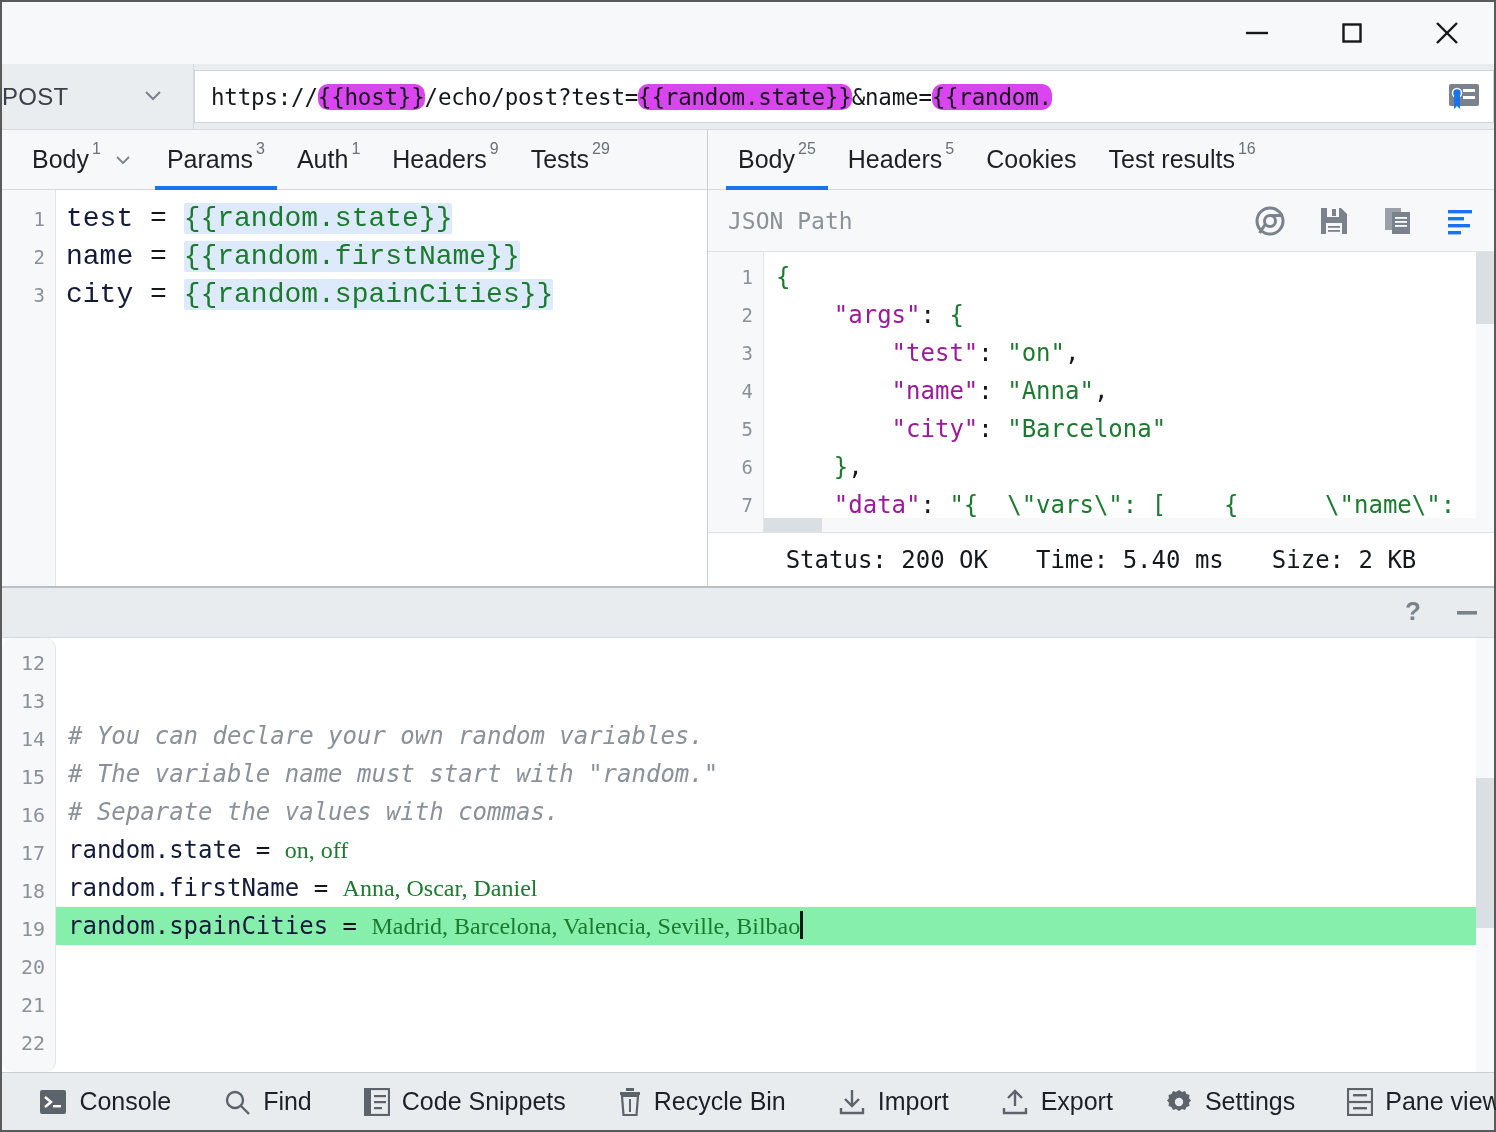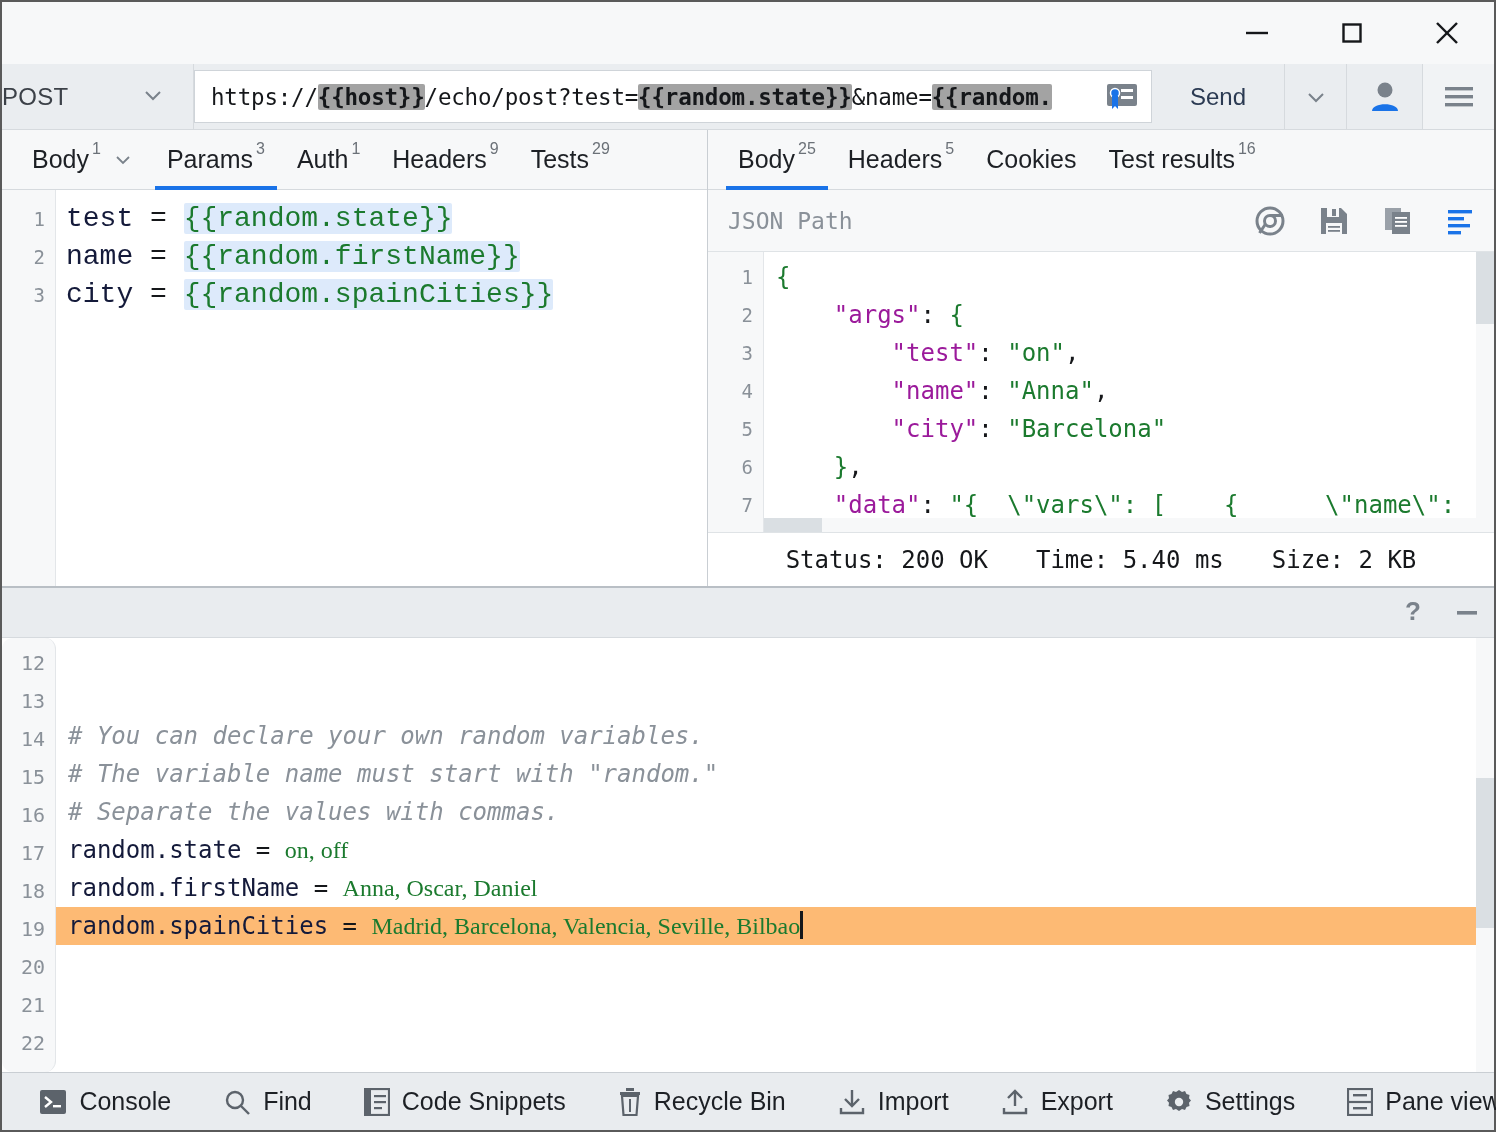--- a/index.html
+++ b/index.html
@@ -49,21 +49,21 @@
     display: flex; align-items: center; position: relative;
     overflow: hidden;
   }
   .urltext {
     flex: 1 1 auto;
     font-family: "DejaVu Sans Mono", monospace;
     font-size: 22.5px; color: #15171a;
     padding-left: 16px; white-space: pre; overflow: hidden;
     letter-spacing: -0.2px;
   }
-  .urltext .v { background: #a3a3a3; border-radius: 2px; font-weight: bold; }
+  .urltext .v { background: #d946ef; border-radius: 10px; }
   .cert-btn {
     width: 58px; display: flex; align-items: center; justify-content: center;
     flex: 0 0 58px;
   }
   .sendwrap { display: flex; align-items: stretch; }
   .send-btn {
     width: 132px; display: flex; align-items: center; justify-content: center;
     font-size: 24px; color: #2b3a52; background: #eaedf0;
   }
   .send-chev {
@@ -203,21 +203,21 @@
   .cgutter div {
     font-family: "DejaVu Sans Mono", monospace; font-size: 20px;
     color: #8a9199; line-height: 38px; padding-right: 10px;
   }
   .ccode {
     flex: 1 1 auto; padding-top: 3px;
     font-family: "DejaVu Sans Mono", monospace; font-size: 24px;
     line-height: 38px; white-space: pre; overflow: hidden; position: relative;
   }
   .cline { padding-left: 12px; height: 38px; }
-  .cline.hl { background: #fdba74; }
+  .cline.hl { background: #86efac; }
   .cmt { color: #8a9199; font-style: italic; }
   .var { color: #141a3a; }
   .val { color: #1b7a2e; font-family: Liberation Serif, serif; }
   .eqs { color: #15171a; }
   .caret {
     display: inline-block; width: 3px; height: 28px; background: #15171a;
     vertical-align: -5px;
   }
 
   
@@ -274,41 +274,20 @@
         <svg width="36" height="30" viewBox="0 0 36 30">
           <rect x="3" y="2" width="30" height="22" rx="2" fill="#7a828b"></rect>
           <rect x="17" y="7" width="12" height="3" fill="#ffffff"></rect>
           <rect x="17" y="14" width="12" height="3" fill="#ffffff"></rect>
           <circle cx="11" cy="11" r="4.5" fill="#1a73e8" stroke="#ffffff" stroke-width="1.5"></circle>
           <polygon points="8,14 8,27 11,24 14,27 14,14" fill="#1a73e8"></polygon>
         </svg>
       </div>
     </div>
 
-    <div class="sendwrap">
-      <div class="send-btn">Send</div>
-      <div class="send-chev">
-        <svg width="28" height="28" viewBox="0 0 28 28">
-            <polyline points="7,11 14,18 21,11" fill="none" stroke="#7a828b" stroke-width="2"></polyline>
-          </svg>
-      </div>
-      <div class="user-btn">
-        <svg width="40" height="40" viewBox="0 0 40 40">
-          <circle cx="20" cy="13" r="7.5" fill="#7a828b"></circle>
-          <path d="M7 34 C7 25 33 25 33 34 Z" fill="#1a73e8"></path>
-        </svg>
-      </div>
-      <div class="menu-btn">
-        <svg width="34" height="28" viewBox="0 0 34 28">
-          <rect x="3" y="4" width="28" height="3.4" fill="#7a828b"></rect>
-          <rect x="3" y="12" width="28" height="3.4" fill="#7a828b"></rect>
-          <rect x="3" y="20" width="28" height="3.4" fill="#7a828b"></rect>
-        </svg>
-      </div>
-    </div>
   </div>
 
   <div class="middle">
 
     <div class="reqpane">
       <div class="tabbar" id="req-tabs">
           <div class="tab">
             <span>Body</span>
             <span class="sup">1</span>
             <span class="dchev">

